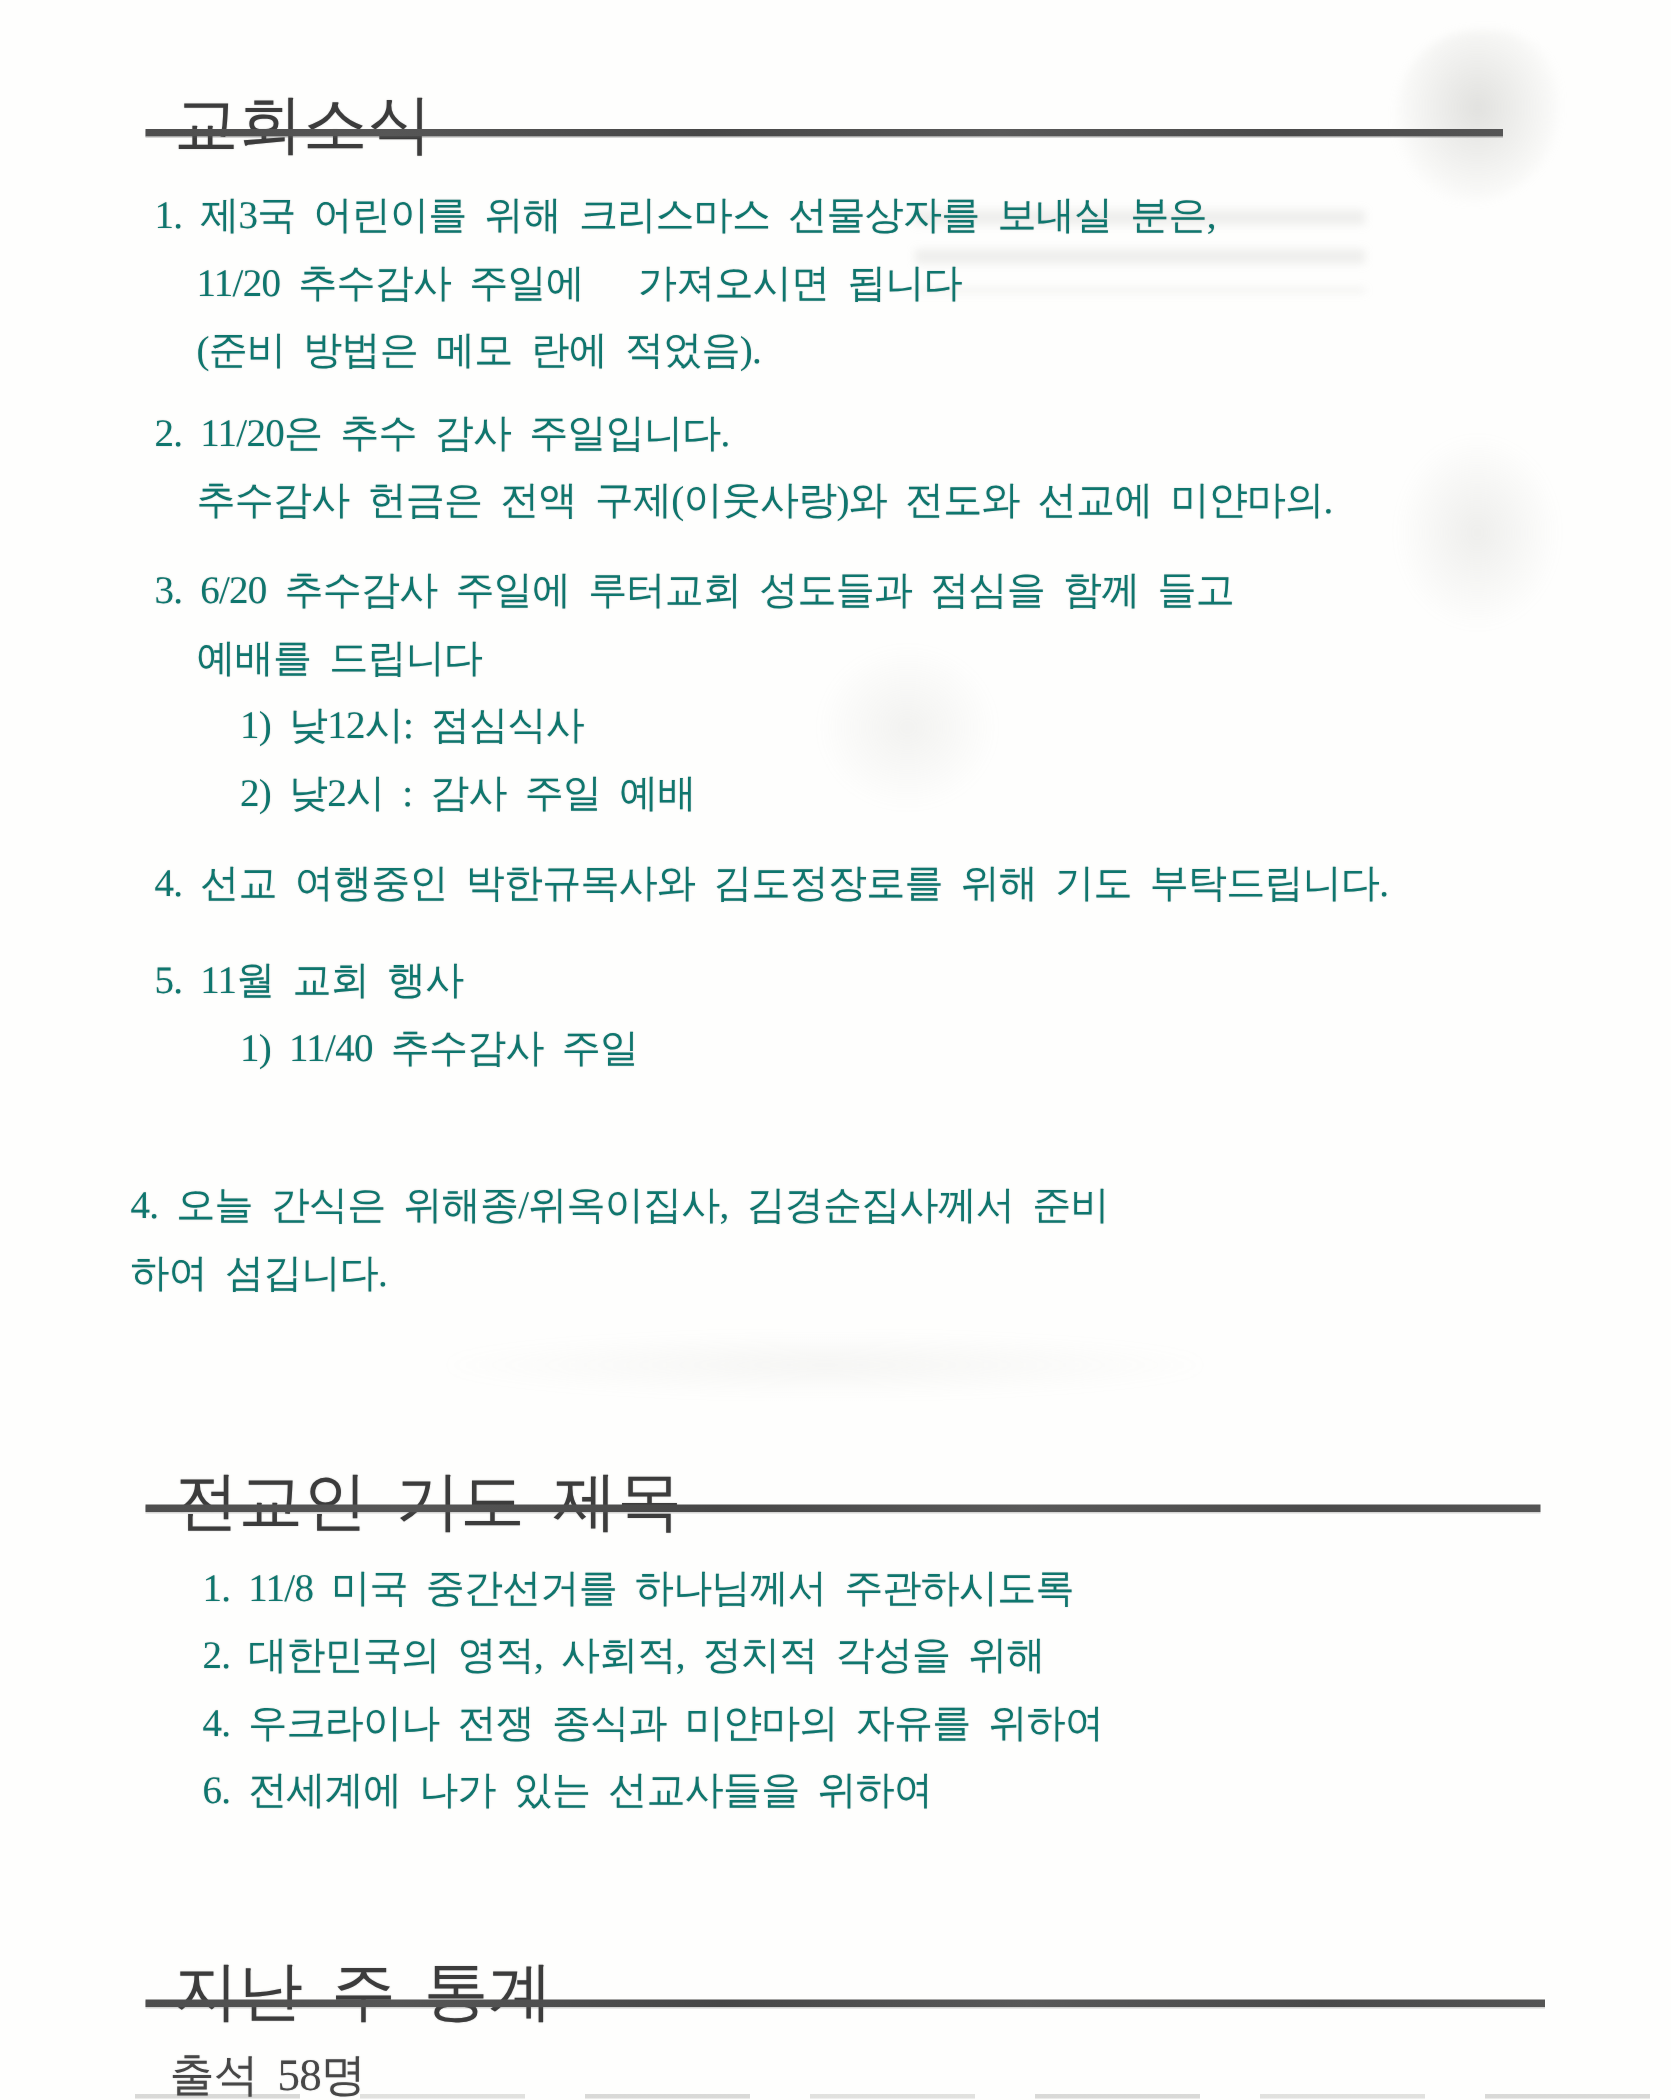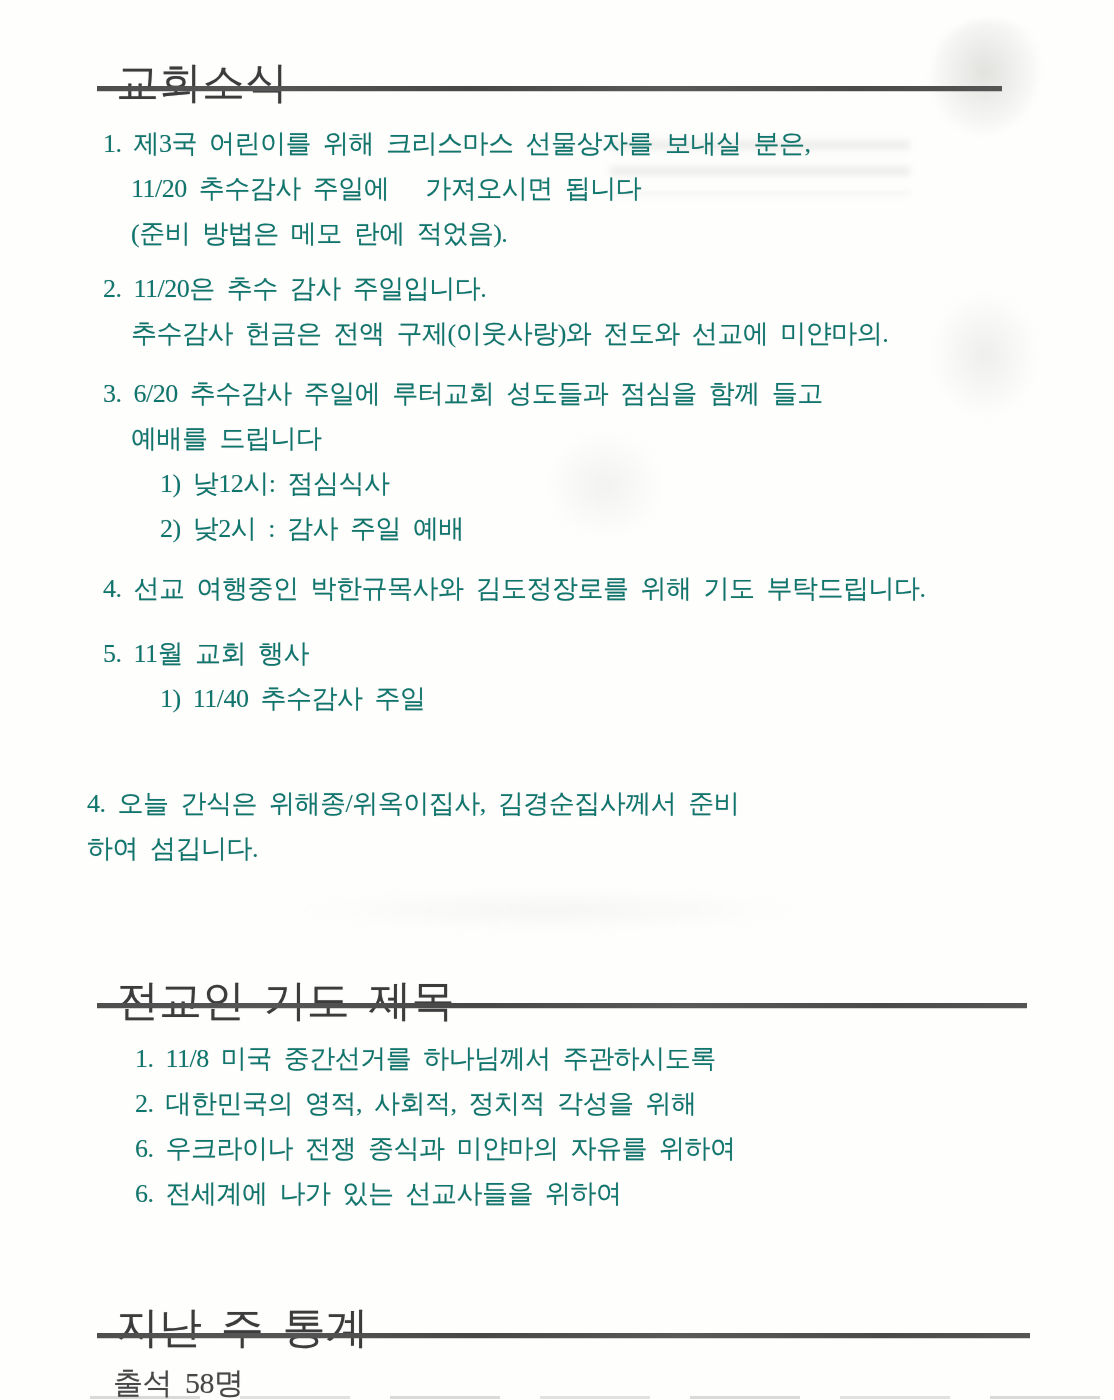--- a/index.html
+++ b/index.html
@@ -142,21 +142,21 @@
     <div class="line">4. 오늘 간식은 위해종/위옥이집사, 김경순집사께서 준비</div>
     <div class="line">하여 섬깁니다.</div>
   </div>
 
   <h1 class="heading" style="left:100px; top:956px;">전교인 기도 제목</h1>
   <div class="rule" style="left:97px; top:1003px; width:930px;"></div>
 
   <div class="item" style="left:119px; top:1036px;margin-left:16px;">
     <div class="line">1. 11/8 미국 중간선거를 하나님께서 주관하시도록</div>
     <div class="line">2. 대한민국의 영적, 사회적, 정치적 각성을 위해</div>
-    <div class="line">6. 우크라이나 전쟁 종식과 미얀마의 자유를 위하여</div>
+    <div class="line">4. 우크라이나 전쟁 종식과 미얀마의 자유를 위하여</div>
     <div class="line">6. 전세계에 나가 있는 선교사들을 위하여</div>
   </div>
 
   <h1 class="heading" style="left:100px; top:1283px;">지난 주 통계</h1>
   <div class="rule" style="left:97px; top:1333px; width:933px;"></div>
 
   <div class="stat-line" style="left:113px; top:1363px;">출석 58명</div>
 
 </div>
 

